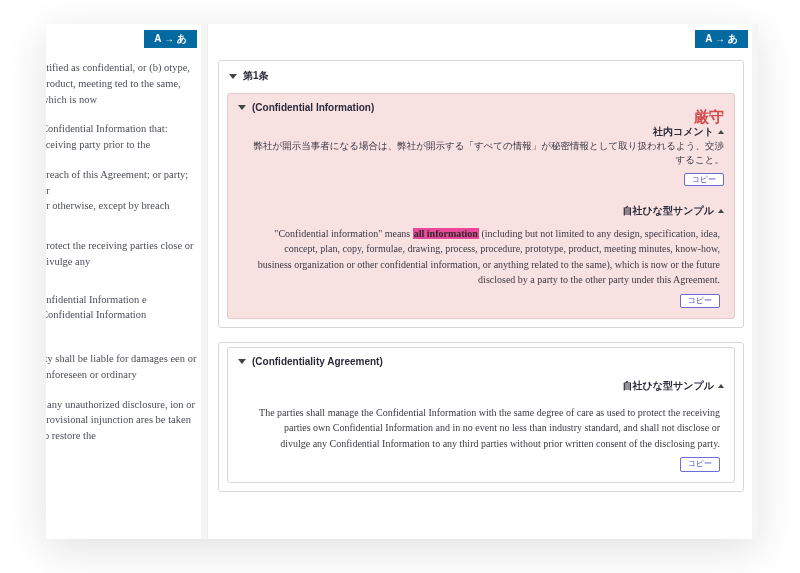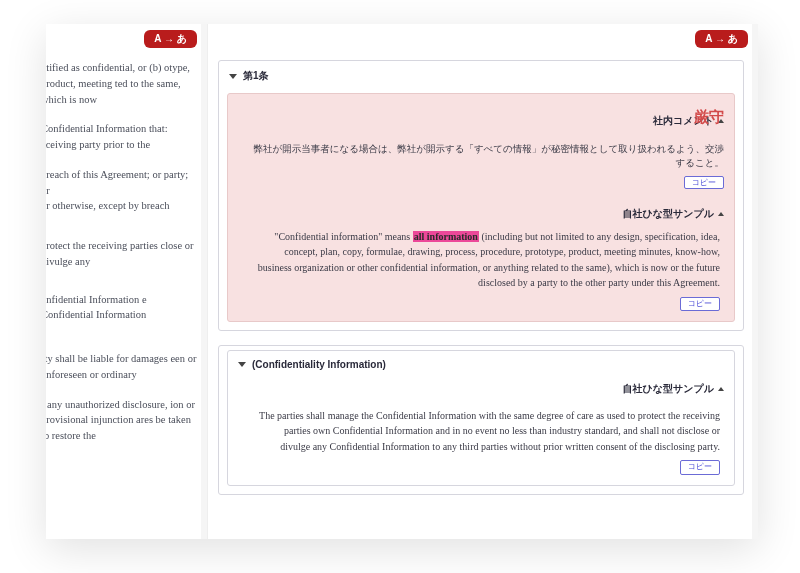--- a/index.html
+++ b/index.html
@@ -39,23 +39,23 @@
     right: 0;
     top: 0;
     width: 6px;
     height: 100%;
     background: #f5f5f5;
   }
   .translate-pill {
     position: absolute;
     top: 6px;
     right: 10px;
-    background: #b91c1c;
+    background: #0369a1;
     color: #fff;
-    border-radius: 6px;
+    border-radius: 0;
     padding: 2px 10px;
     font-size: 10px;
     font-weight: 600;
     z-index: 5;
     margin-left: 48px;
   }
   .left-content {
     position: absolute;
     top: 36px;
     left: -5px;
@@ -138,21 +138,21 @@
   }
   .sub-section {
     margin-top: 8px;
   }
   .sub-label {
     font-size: 10px;
     font-weight: 700;
     color: #2a2a3a;
   }
   .comment-body {
-    margin-top: 14px;
+    margin-top: 0;
     margin-left: 14px;
     font-size: 9.5px;
     color: #3a3a46;
     line-height: 1.5;
   }
   .copy-btn {
     display: inline-block;
     border: 1px solid #6b6bd6;
     color: #4a4ad6;
     background: #fff;
@@ -227,20 +227,24 @@
     <div class="right-content">
 
       <div class="article-block">
         <div class="article-header">
           <span class="caret"></span>
           <span>第1条</span>
         </div>
 
         <div class="clause-box clause-pink">
           <div class="tag-right">厳守</div>
+          <div class="clause-title-row">
+            <span class="caret"></span>
+            <span class="clause-title">(Confidential Information)</span>
+          </div>
 
           <div class="sub-section">
             <span class="sub-label">
               <span>社内コメント</span><span class="caret-up"></span>
             </span>
             <div class="comment-body">弊社が開示当事者になる場合は、弊社が開示する「すべての情報」が秘密情報として取り扱われるよう、交渉すること。</div>
             <span class="copy-btn">コピー</span>
           </div>
 
           <div class="sub-section" style="margin-top:14px">
@@ -254,21 +258,21 @@
             </div>
           </div>
         </div>
       </div>
 
       <div class="article-block">
 
         <div class="clause-box">
           <div class="clause-title-row">
             <span class="caret"></span>
-            <span class="clause-title">(Confidentiality Information)</span>
+            <span class="clause-title">(Confidentiality Agreement)</span>
           </div>
           <div class="sub-section" style="margin-top:8px">
             <span class="sub-label">
               <span>自社ひな型サンプル</span><span class="caret-up"></span>
             </span>
             <div class="sample-body" style="border:none;background:transparent;padding:6px 0 0 0">
               <span>The parties shall manage the Confidential Information with the same degree of care as used to protect the receiving parties own Confidential Information and in no event no less than industry standard, and shall not disclose or divulge any Confidential Information to any third parties without prior written consent of the disclosing party.</span>
               <br>
               <span class="copy-in">コピー</span>
             </div>

